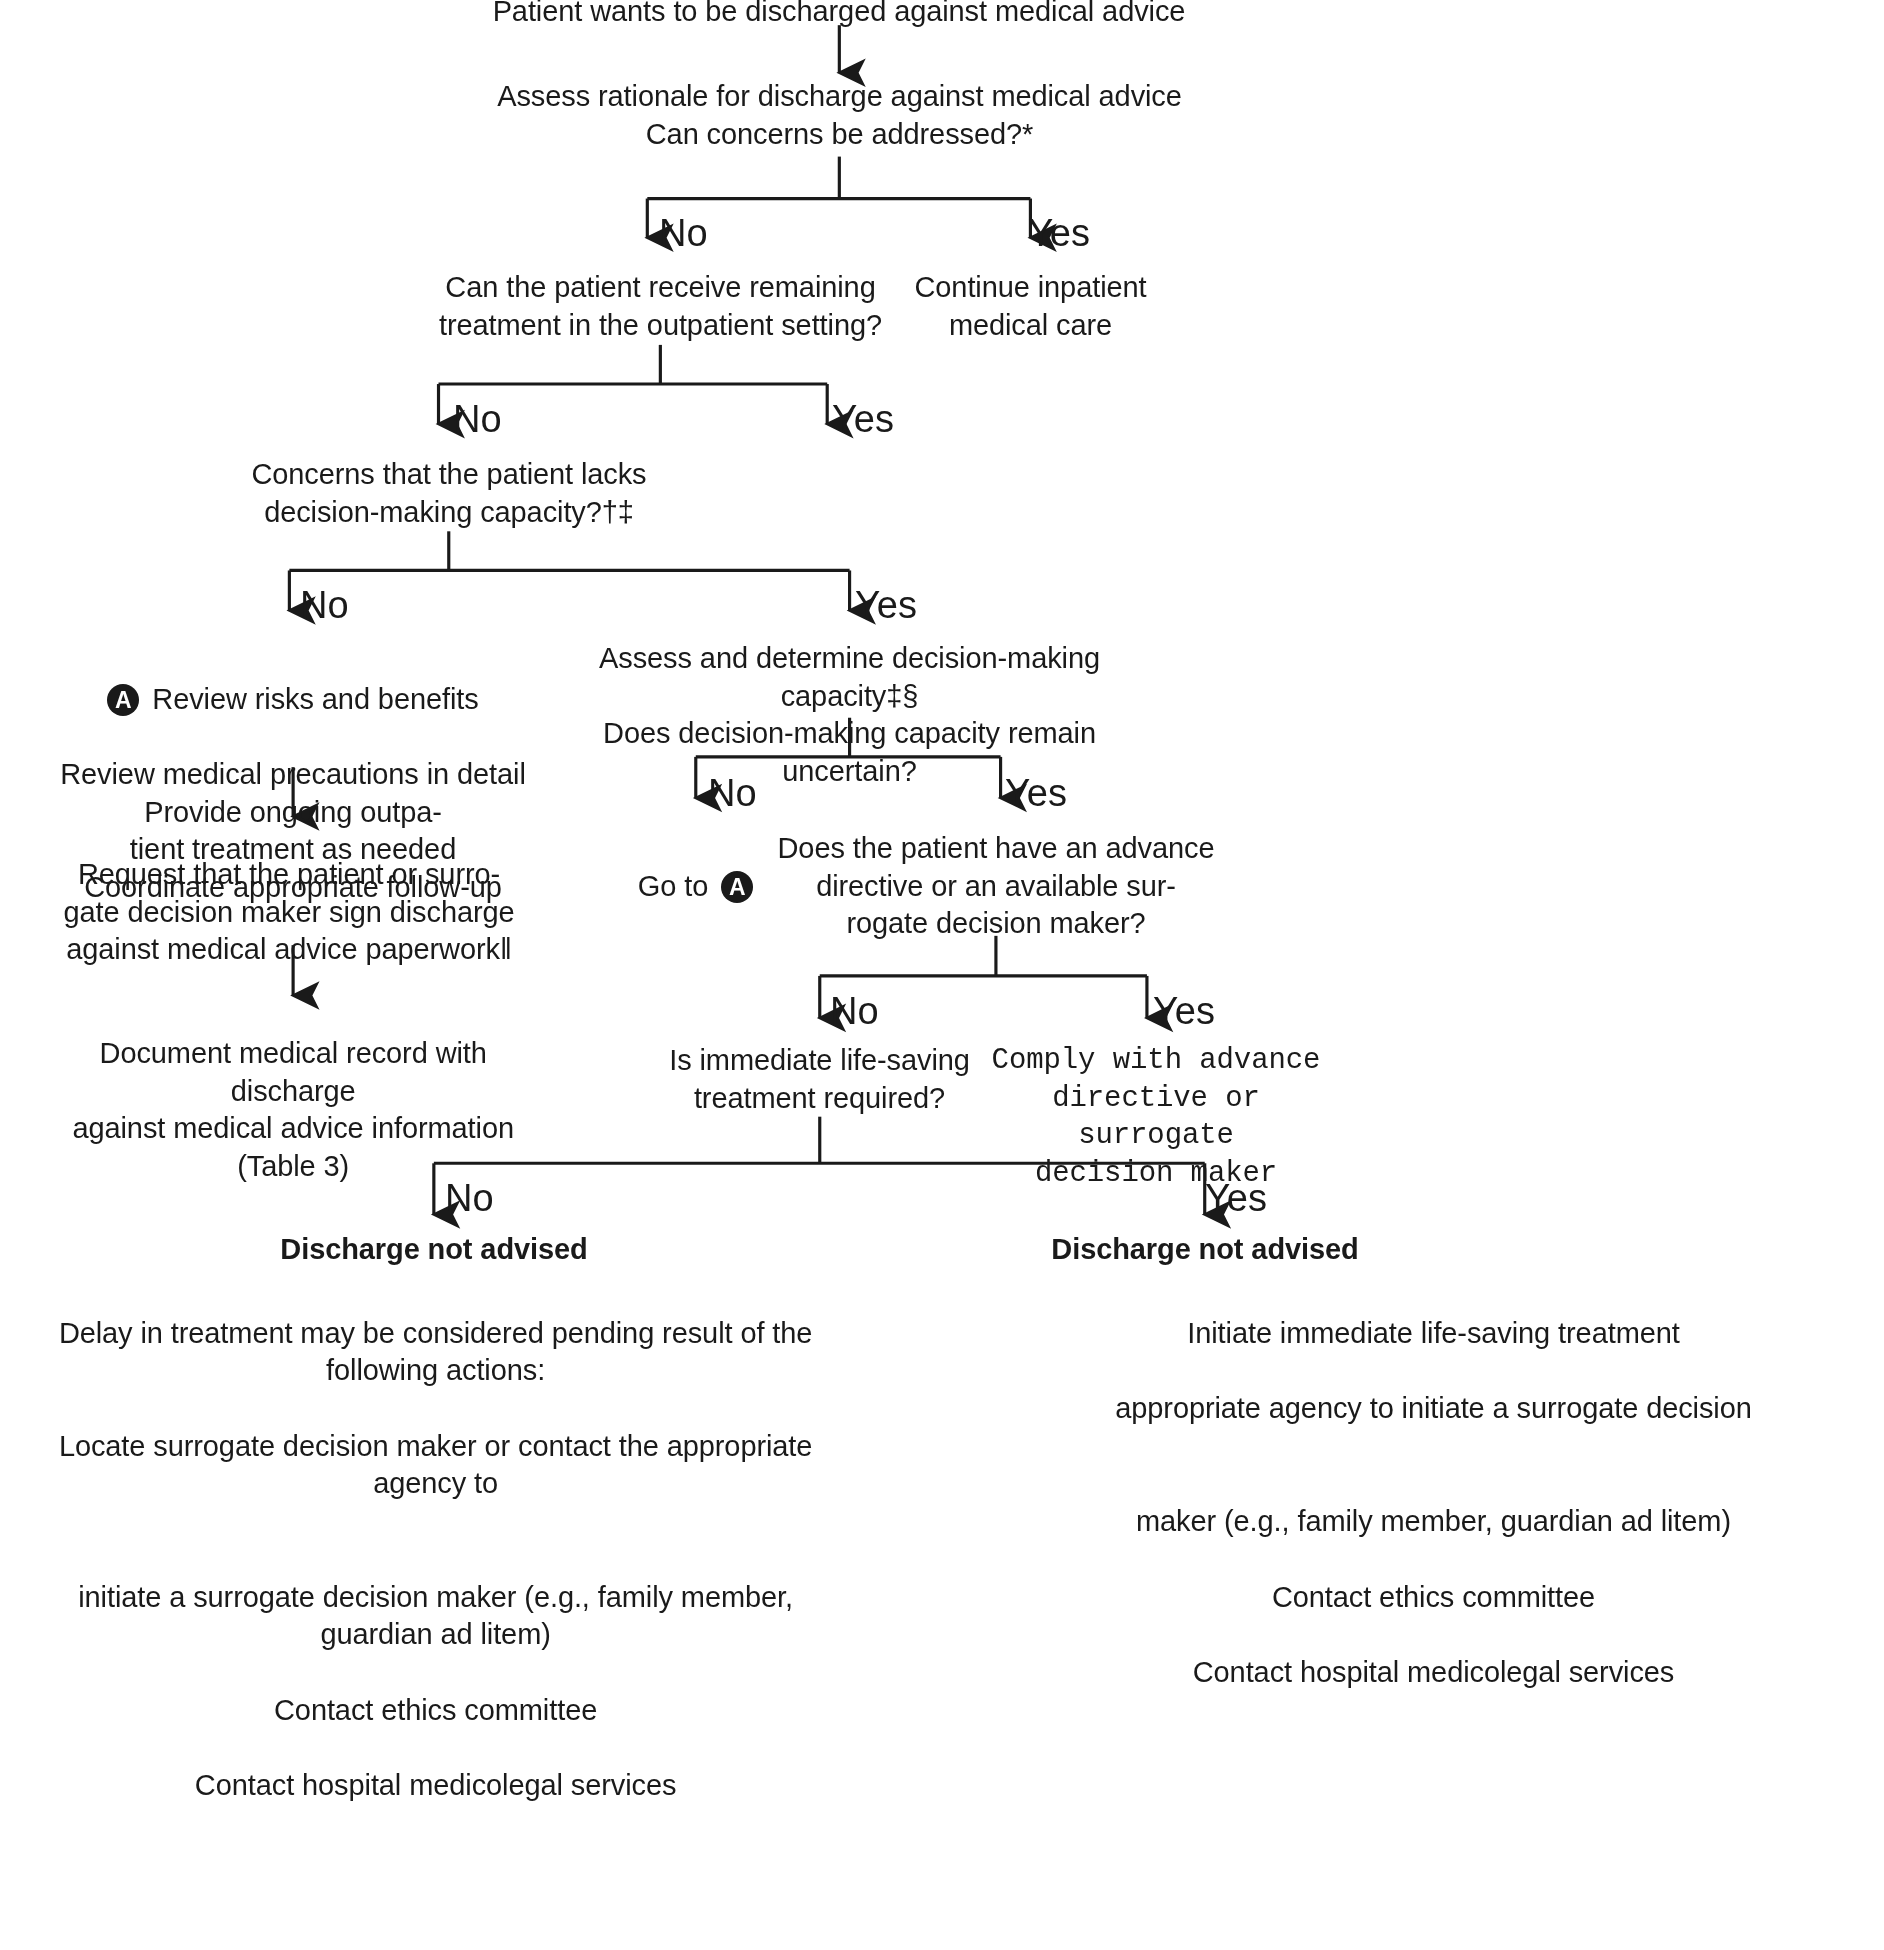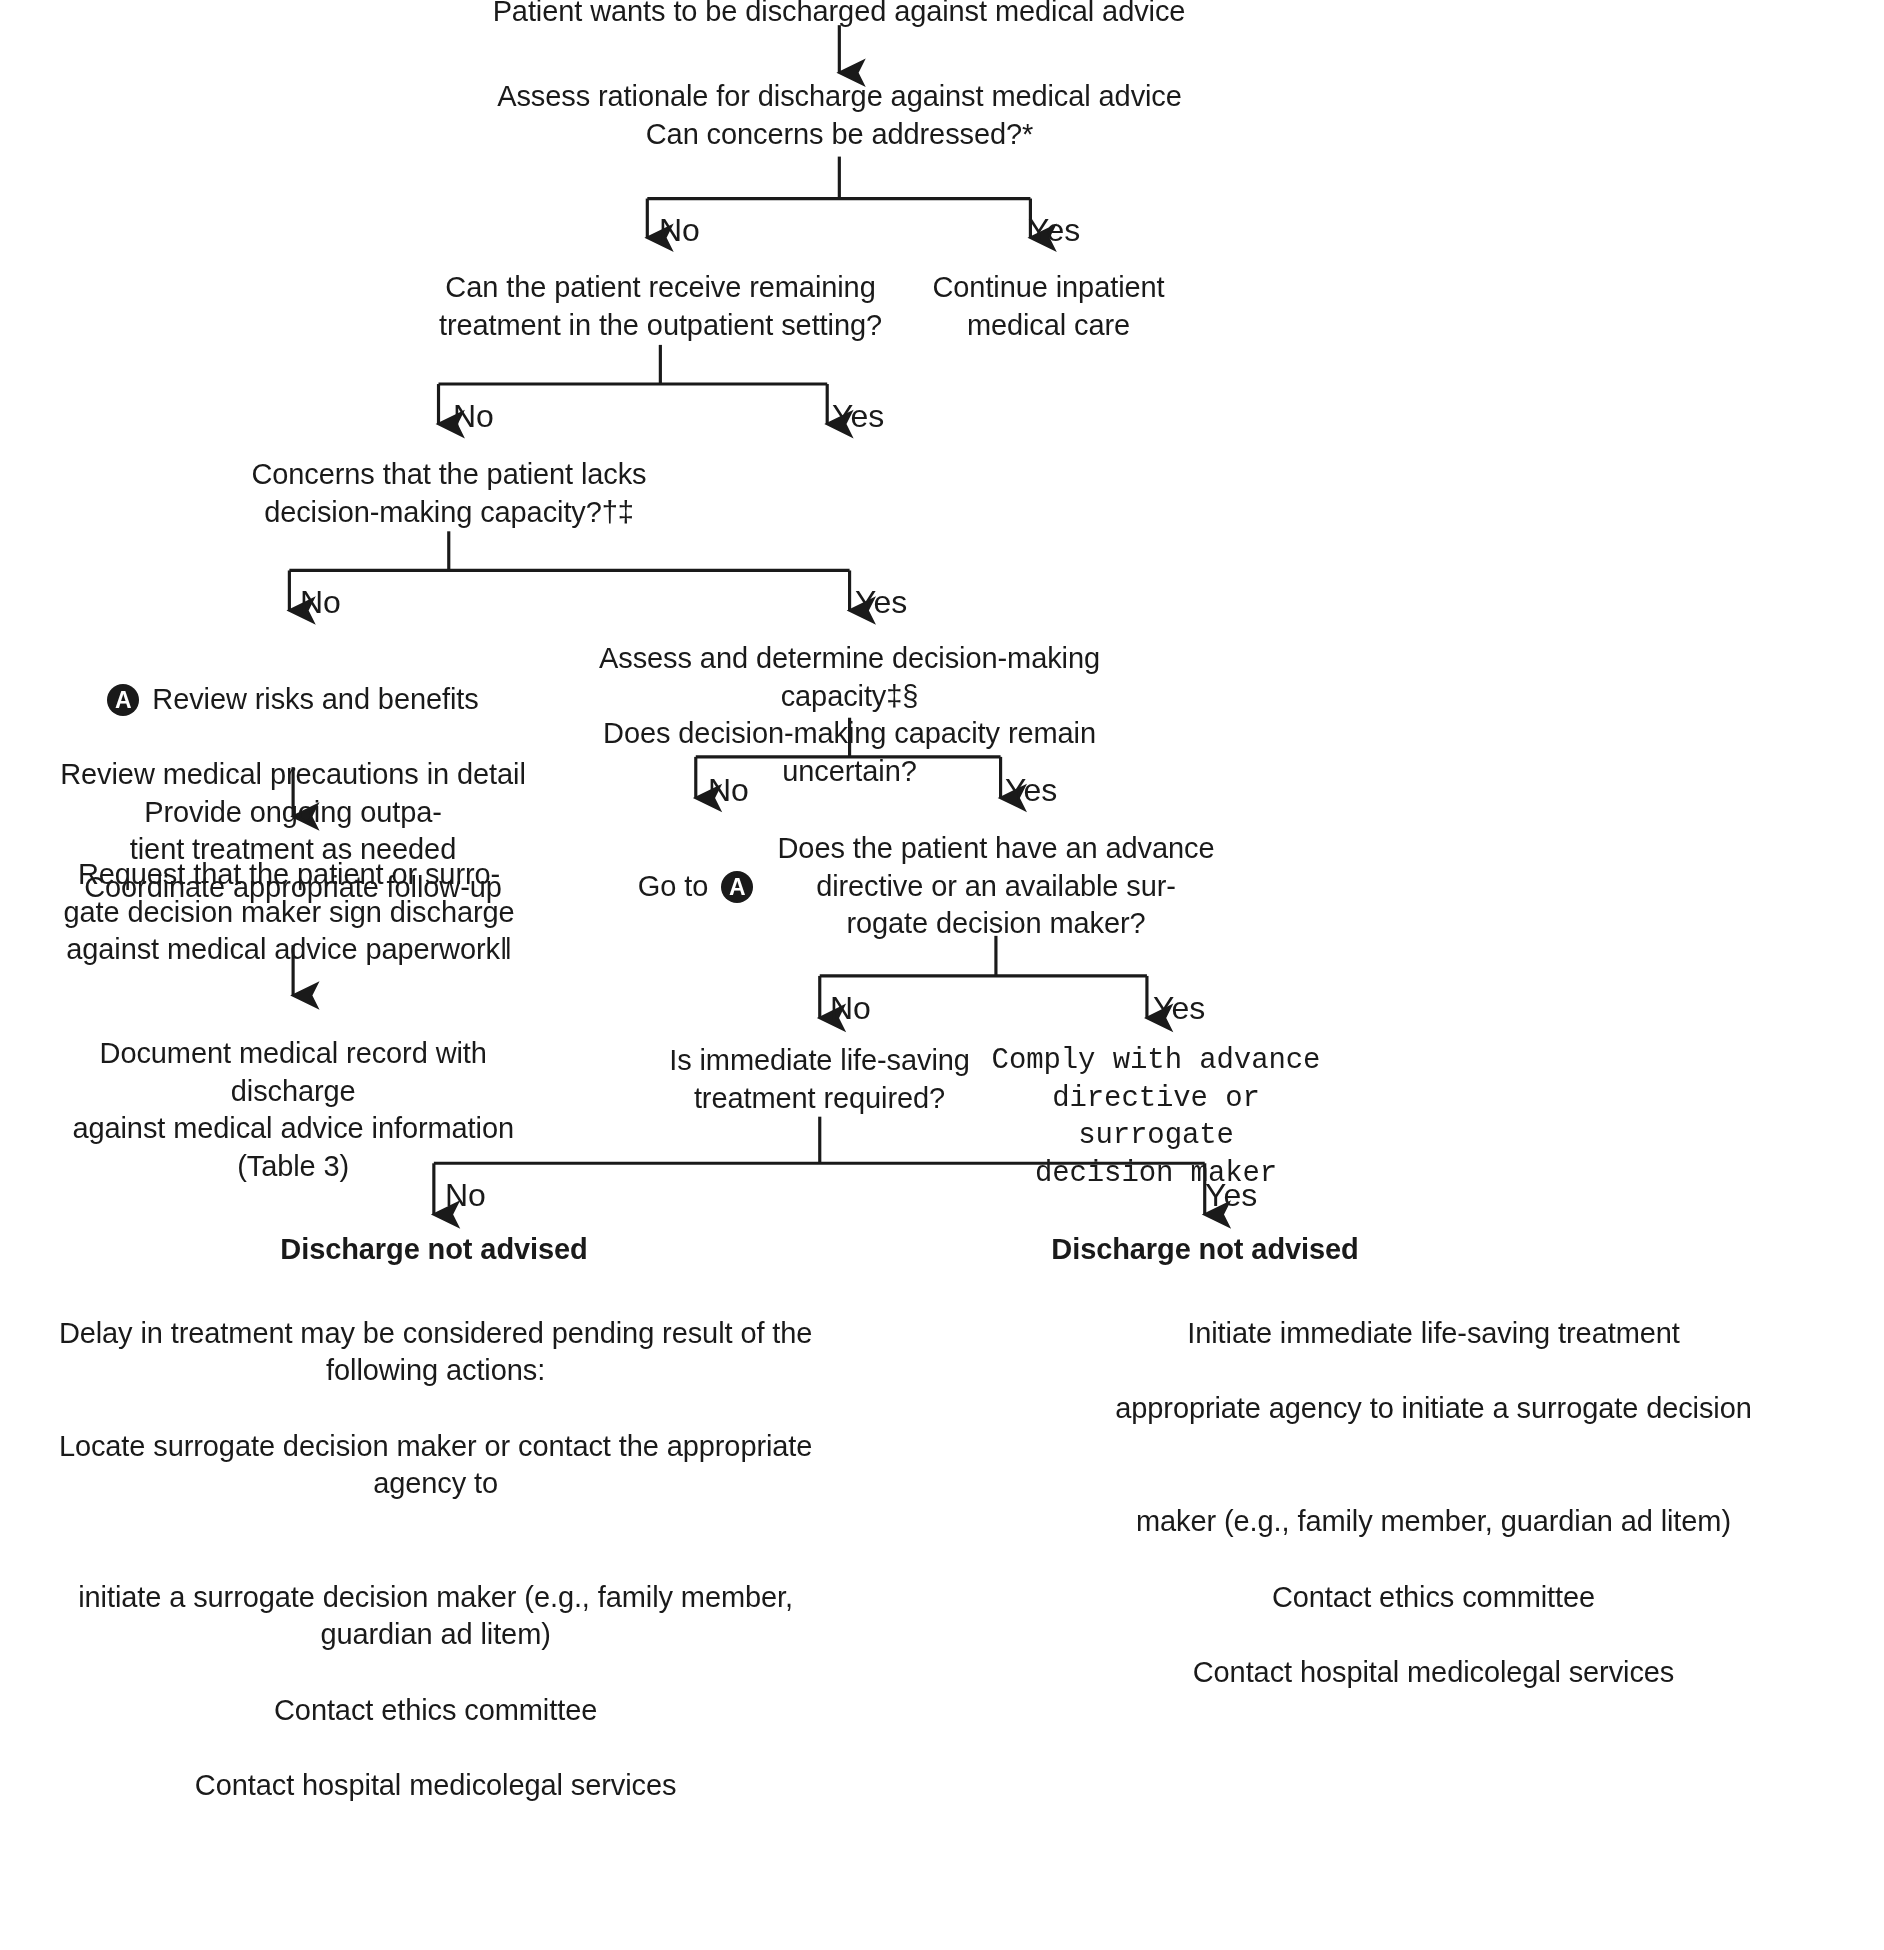--- a/index.html
+++ b/index.html
@@ -31,21 +31,21 @@
     line-height: 1.30;
     font-size: 29px;
     letter-spacing: -0.1px;
     white-space: pre-line;
   }
   .node.bold {
     font-weight: bold;
   }
   .edge-label {
     position: absolute;
-    font-size: 32px;
+    font-size: 38px;
     line-height: 1.1;
     white-space: nowrap;
   }
   .circle-a {
     display: inline-block;
     width: 32px;
     height: 32px;
     border-radius: 50%;
     background: #1a1a1a;
     color: #ffffff;
@@ -114,21 +114,21 @@
       <line x1="416" y1="1248" x2="416" y2="1303" marker-end="url(#arrow)"></line>
       <line x1="1243" y1="1248" x2="1243" y2="1303" marker-end="url(#arrow)"></line>
     </g>
   </svg>
 
   <div class="node" style="left:420px; top:-7.5px; width:746px;">Patient wants to be discharged against medical advice</div>
 
   <div class="node" style="left:402px; top:78px; width:783px;">Assess rationale for discharge against medical advice
 Can concerns be addressed?*</div>
 
-  <div class="node" style="left:816px; top:269px; width:373px;">Continue inpatient
+  <div class="node" style="left:798px; top:269px; width:373px;">Continue inpatient
 medical care</div>
 
   <div class="node" style="left:288px; top:269px; width:653px;">Can the patient receive remaining
 treatment in the outpatient setting?</div>
 
 
   <div class="node" style="left:170px; top:456px; width:466px;">Concerns that the patient lacks
 decision-making capacity?†‡</div>
 
   <div class="node" style="left:14px; top:643px; width:466px;">

